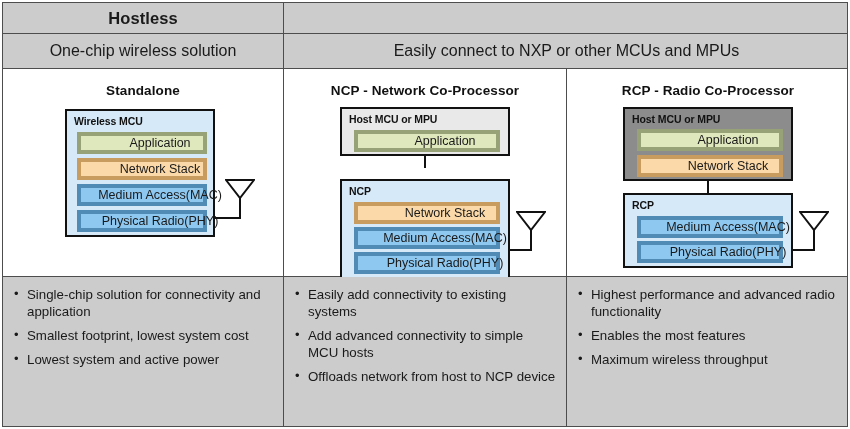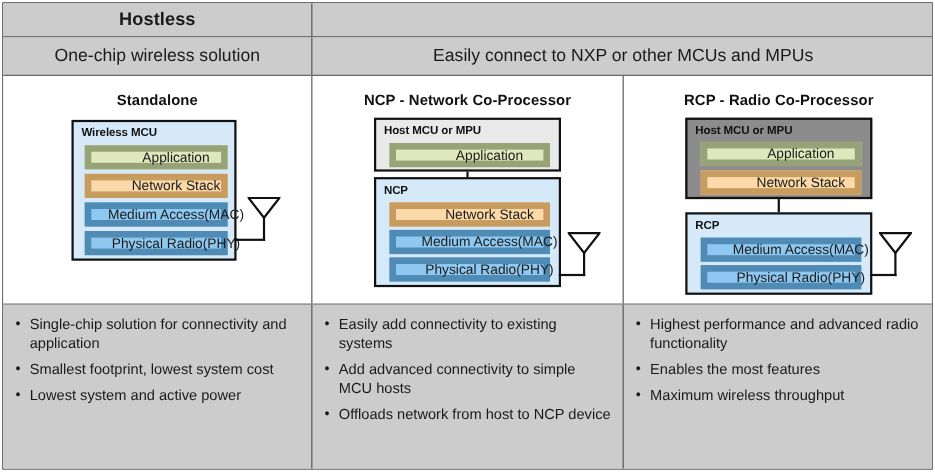--- a/index.html
+++ b/index.html
@@ -104,21 +104,21 @@
     white-space: nowrap;
   }
   .chip.blue { background: #d6e9f8; }
   .chip.gray-light { background: #e9e9e9; }
   .chip.gray-dark  { background: #8c8c8c; }
 
   
   .layer {
     position: absolute;
     box-sizing: border-box;
-    border: 6px solid #be185d;
+    border: 4px solid #be185d;
     display: flex;
     align-items: center;
     justify-content: center;
     font-size: 12.5px;
     color: #1a1a1a;
     white-space: nowrap;
     padding-left: 36px;
   }
   .layer.app  { background: #dfe8bd; border-color: #97a376; }
   .layer.net  { background: #fbd9a8; border-color: #c79c5e; }
@@ -223,21 +223,21 @@
       <div class="dcol c2">
         <div class="col-title" style="top:14px;">NCP - Network Co-Processor</div>
 
         <div class="chip gray-light" style="left:56px; top:38px; width:170px; height:49px;">
           <div class="chip-label">Host MCU or MPU</div>
           <div class="layer app" style="left:12px; top:21px; width:146px; height:22px;">Application</div>
         </div>
 
         <div class="vline" style="left:140px; top:87px; height:12px;"></div>
 
-        <div class="chip blue" style="left:56px; top:92px; width:170px; height:100px;">
+        <div class="chip blue" style="left:56px; top:110px; width:170px; height:100px;">
           <div class="chip-label">NCP</div>
           <div class="layer net" style="left:12px; top:21px; width:146px; height:22px;">Network Stack</div>
           <div class="layer mac" style="left:12px; top:46px; width:146px; height:22px;">Medium Access(MAC)</div>
           <div class="layer phy" style="left:12px; top:71px; width:146px; height:22px;">Physical Radio(PHY)</div>
         </div>
 
         <div class="hline" style="left:224px; top:180px; width:24px;"></div>
         <div class="vline" style="left:246px; top:160px; height:22px;"></div>
         <div class="antenna" style="left:232px; top:142px;">
           <svg width="30" height="20" viewBox="0 0 30 20">

